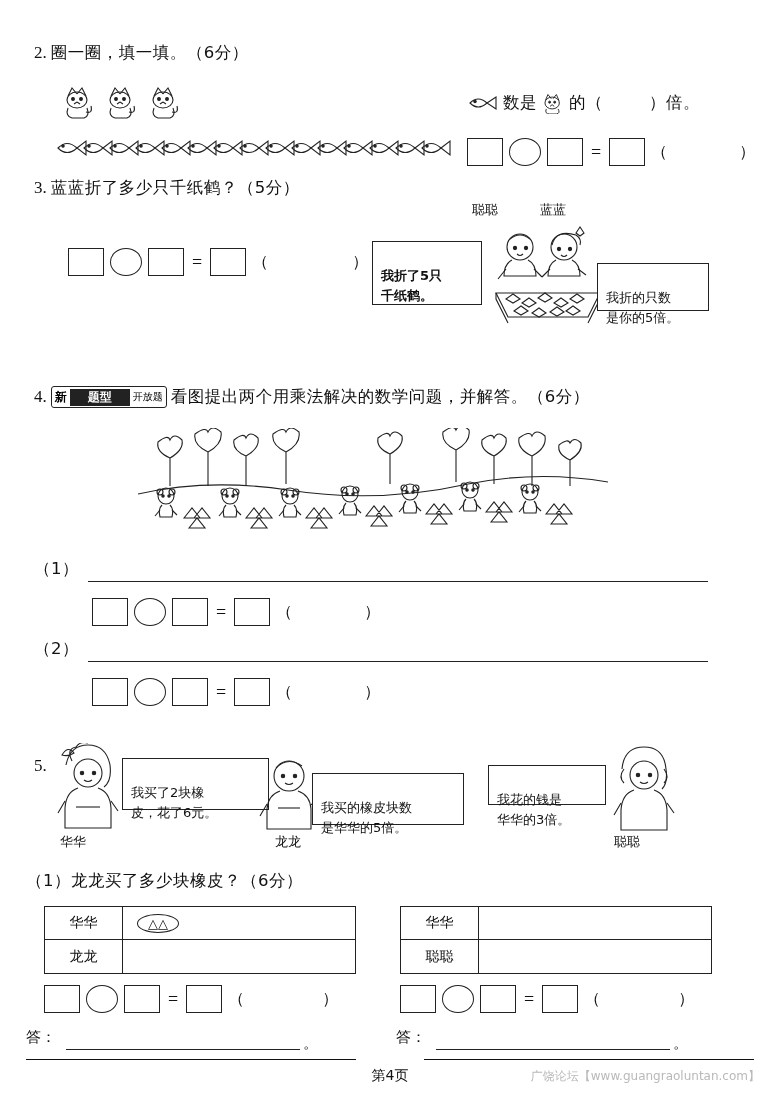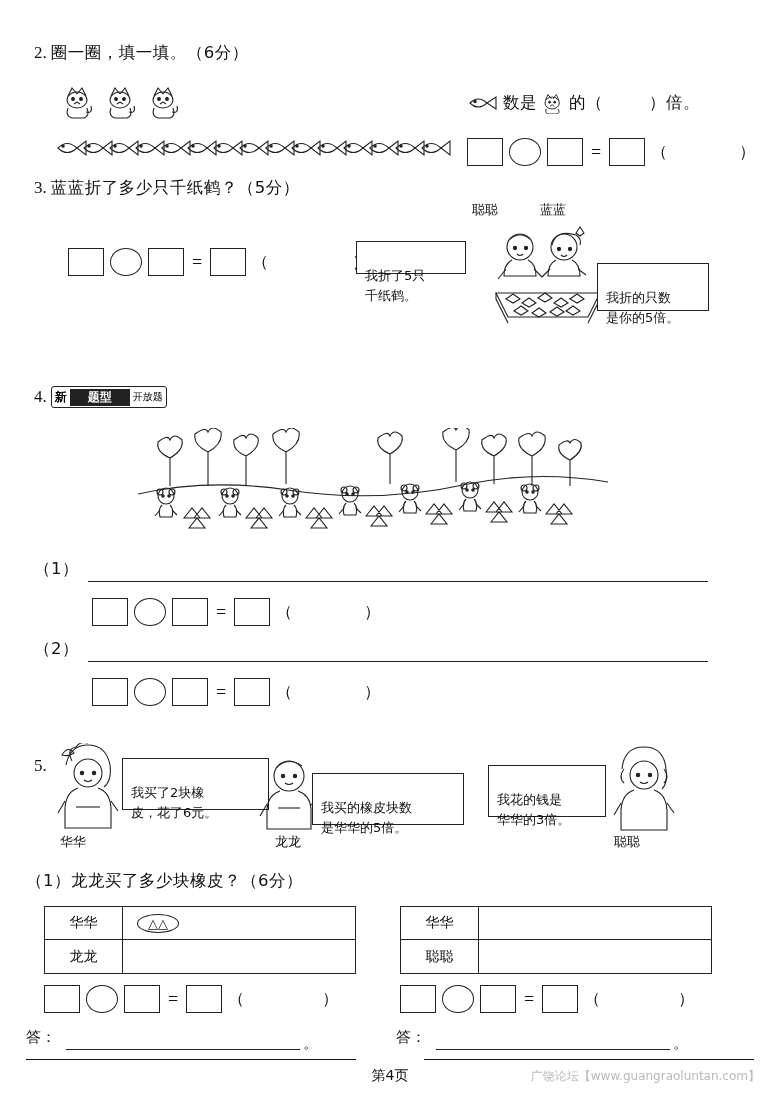--- a/index.html
+++ b/index.html
@@ -397,36 +397,37 @@
           <path d="M62 89 l7 -5 l7 5 l-7 4Z"></path>
           <path d="M78 88 l7 -5 l7 5 l-7 4Z"></path>
         </g>
       </g>
     </svg>
   </div>
 
   <div style="position:absolute; left:472px; top:190px;" class="small-z">聪聪</div>
   <div style="position:absolute; left:540px; top:190px;" class="small-z">蓝蓝</div>
 
-  <div class="bubble" style="left:356px; top:231px; width:110px; height:33px; white-space:pre-line;">
+  <div class="bubble" style="left:372px; top:231px; width:110px; height:64px; white-space:pre-line;font-weight:bold;">
     <span class="small-z">我折了5只
 千纸鹤。</span>
   </div>
   <div class="bubble" style="left:597px; top:253px; width:112px; height:48px; white-space:pre-line;">
     <span class="small-z">我折的只数
 是你的5倍。</span>
   </div>
 
   <div style="position:absolute; left:34px; top:376px; display:flex; align-items:center; gap:4px;">
     <span class="qnum">4.</span>
     <span class="badge-new">
       <span class="b1">新</span>
       <span class="b2">题型</span>
       <span class="b3">开放题</span>
     </span>
+    <span class="ztext">看图提出两个用乘法解决的数学问题，并解答。（6分）</span>
   </div>
 
   <div style="position:absolute; left:138px; top:418px; width:470px; height:110px;">
     <svg width="470" height="110" viewBox="0 0 470 110">
       <g fill="none" stroke="#222" stroke-width="1.1">
 
         <path d="M0 66 q70 -16 150 -4 q90 14 180 -6 q70 -14 140 -2"></path>
 
         <g>
           <path d="M32 58 v-28 M32 30 q-14 -6 -12 -16 q10 -8 12 -2 q4 -8 12 0 q2 10 -12 18Z"></path>
@@ -596,21 +597,21 @@
       </g>
     </svg>
   </div>
   <div style="position:absolute; left:275px; top:822px;" class="small-z">龙龙</div>
 
   <div class="bubble" style="left:312px; top:763px; width:152px; height:52px; white-space:pre-line;">
     <span class="small-z">我买的橡皮块数
 是华华的5倍。</span>
   </div>
 
-  <div class="bubble" style="left:488px; top:755px; width:118px; height:52px; white-space:pre-line;">
+  <div class="bubble" style="left:488px; top:755px; width:118px; height:40px; white-space:pre-line;">
     <span class="small-z">我花的钱是
 华华的3倍。</span>
   </div>
 
   <div style="position:absolute; left:612px; top:735px;">
     <svg width="64" height="86" viewBox="0 0 64 86">
       <g fill="none" stroke="#222" stroke-width="1.1">
         <path d="M10 24 q2 -22 22 -22 q20 0 22 22 q2 14 -4 20"></path>
         <circle cx="32" cy="30" r="14"></circle>
         <circle cx="26" cy="30" r="1.7" fill="#222"></circle>

